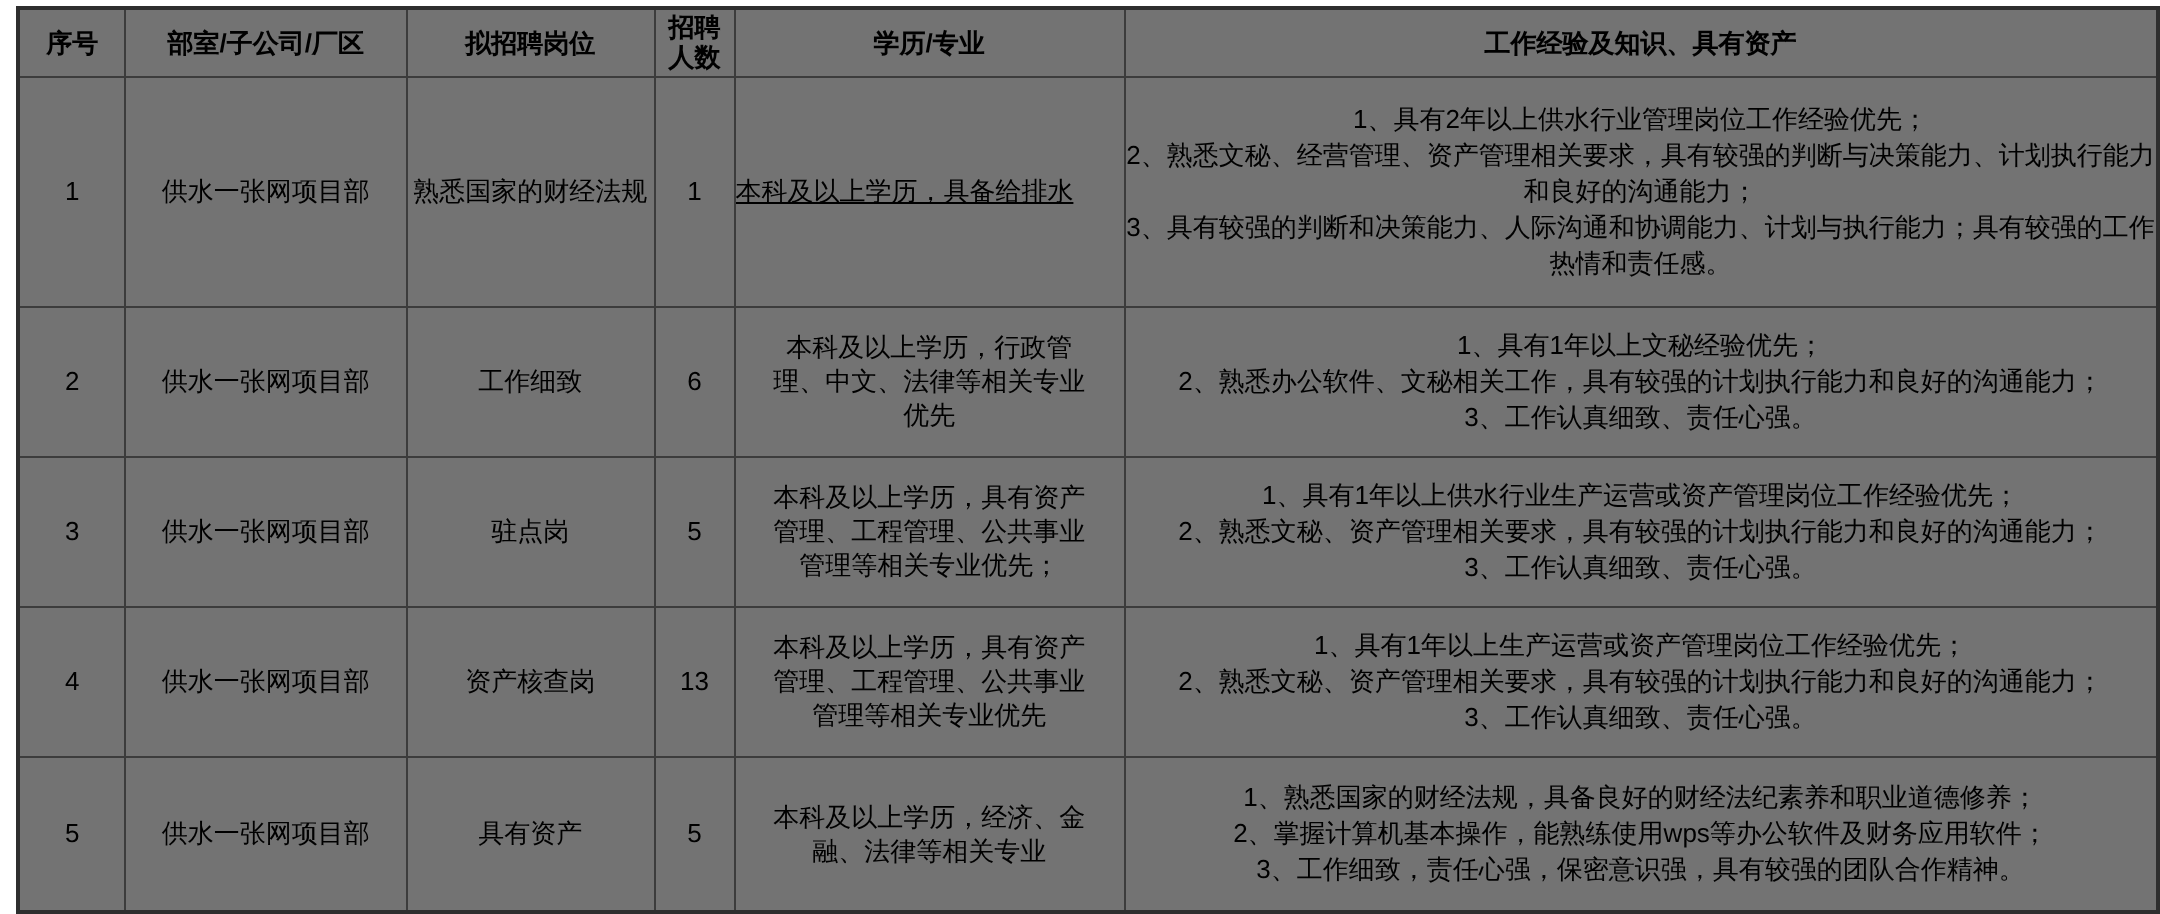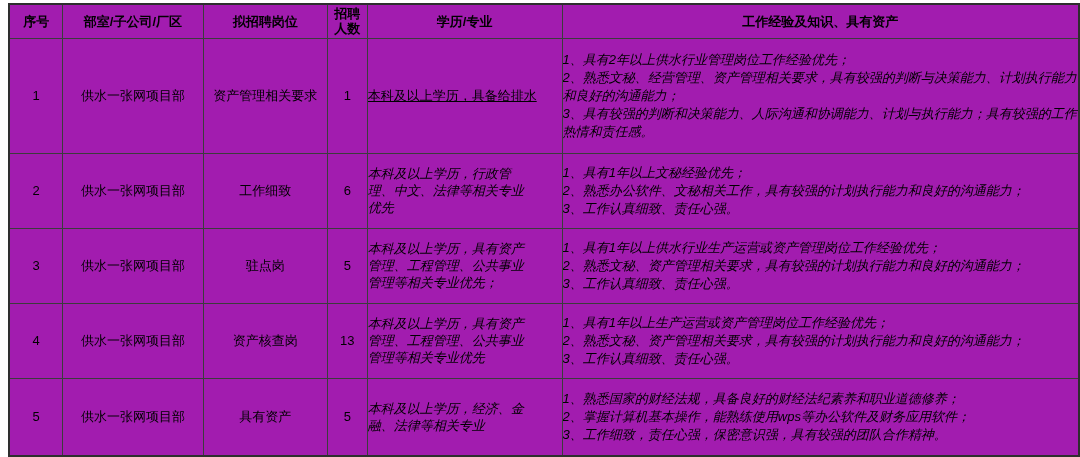--- a/index.html
+++ b/index.html
@@ -28,56 +28,54 @@
     table-layout: fixed;
     border: 2px solid #2e2e2e;
   }
   table.recruit th,
   table.recruit td {
     border: 1px solid #3c3c3c;
     vertical-align: middle;
     font-size: 13px;
     padding: 0;
     overflow: hidden;
-    background: #a21caf;
+    background: #737373;
   }
   table.recruit th {
     font-weight: bold;
     text-align: center;
     white-space: pre-line;
     line-height: 15px;
     padding: 1px 2px;
   }
   tr.hdr    { height: 34px; }
   tr.row-1  { height: 115px; }
   tr.row-mid{ height: 75px; }
   tr.row-5  { height: 78px; }
   td.c-center {
     text-align: center;
   }
   td.edu {
-    text-align: left;
+    text-align: center;
     white-space: pre-line;
     line-height: 17px;
     padding: 1px 2px;
-    font-style: italic;
   }
   td.edu-clip {
     text-align: left;
     white-space: nowrap;
     line-height: 17px;
     padding: 1px 0 1px 2px;
     text-decoration: underline;
   }
   td.req {
-    text-align: left;
+    text-align: center;
     white-space: pre-line;
     line-height: 18px;
     padding: 2px 3px;
-    font-style: italic;
   }
 </style>
 </head>
 <body>
 
 <div class="canvas">
   <table class="recruit">
     <colgroup>
       <col style="width:54px">
       <col style="width:141px">
@@ -94,21 +92,21 @@
         <th>招聘
 人数</th>
         <th>学历/专业</th>
         <th>工作经验及知识、具有资产</th>
       </tr>
     </thead>
     <tbody>
       <tr class="row-1">
         <td class="c-center">1</td>
         <td class="c-center">供水一张网项目部</td>
-        <td class="c-center">资产管理相关要求</td>
+        <td class="c-center">熟悉国家的财经法规</td>
         <td class="c-center">1</td>
         <td class="edu-clip">本科及以上学历，具备给排水</td>
         <td class="req">1、具有2年以上供水行业管理岗位工作经验优先；
 2、熟悉文秘、经营管理、资产管理相关要求，具有较强的判断与决策能力、计划执行能力
 和良好的沟通能力；
 3、具有较强的判断和决策能力、人际沟通和协调能力、计划与执行能力；具有较强的工作
 热情和责任感。</td>
       </tr>
       <tr class="row-mid">
         <td class="c-center">2</td>

